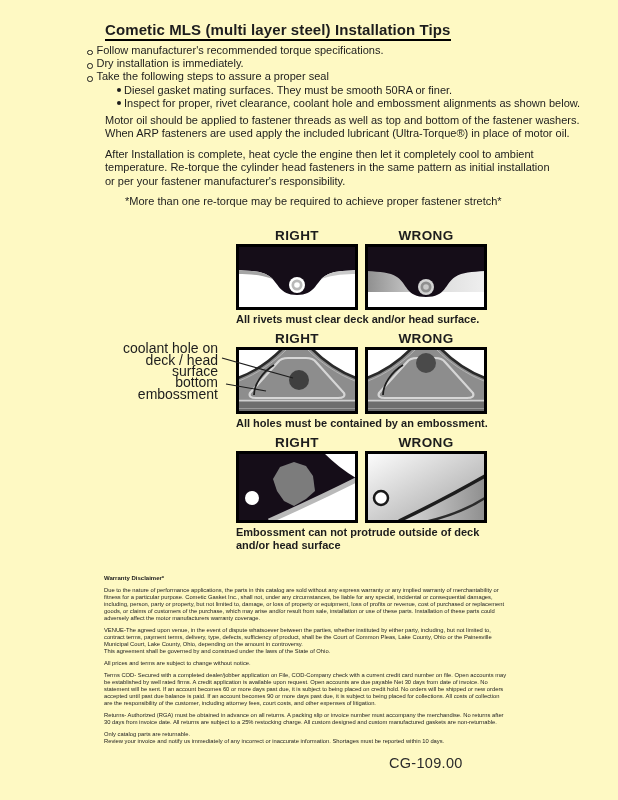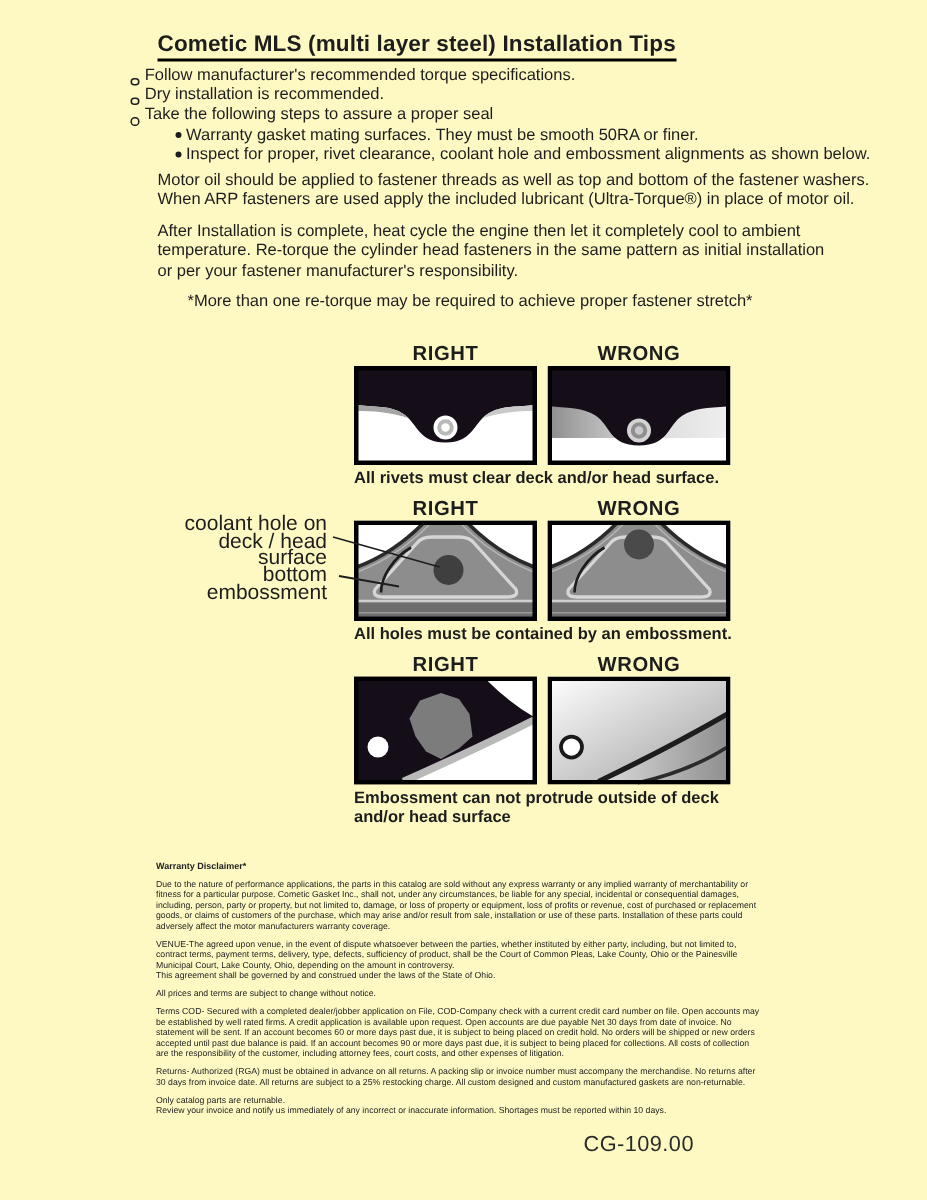--- a/index.html
+++ b/index.html
@@ -15,21 +15,21 @@
   .title{
     position:absolute;left:105px;top:21px;
     font-size:15px;font-weight:bold;
     border-bottom:2px solid #000;
     padding-bottom:1px;
     display:inline-block;
     letter-spacing:0.1px;
   }
   
   .bullets{position:absolute;left:87px;top:44px;width:505px;font-size:11px;line-height:13.2px;}
-  .b-row{display:flex;align-items:flex-end;}
+  .b-row{display:flex;align-items:center;}
   .b-marker{flex:0 0 auto;width:3.5px;height:3.5px;border:1px solid #1d1d1d;border-radius:50%;margin:4px 4px 0 0;}
   .sb-row{display:flex;align-items:flex-start;margin-left:30px;}
   .sb-marker{flex:0 0 auto;width:4px;height:4px;background:#1d1d1d;border-radius:50%;margin:4px 3px 0 0;}
   
   .diesel{position:absolute;left:105px;top:114px;width:492px;}
   .diesel-h{font-size:12.5px;font-weight:bold;margin:0 0 6px 0;}
   .para{font-size:11px;line-height:13.4px;margin:0 0 7px 0;white-space:pre-line;}
   .note{font-size:11px;line-height:13.4px;margin-top:2px;margin-left:20px;}
   
   .diagrams{position:absolute;left:236px;top:228px;width:252px;}
@@ -59,29 +59,29 @@
 
   <div class="title">Cometic MLS (multi layer steel) Installation Tips</div>
 
   <div class="bullets">
     <div class="b-row">
       <span class="b-marker"></span>
       <span>Follow manufacturer's recommended torque specifications.</span>
     </div>
     <div class="b-row">
       <span class="b-marker"></span>
-      <span>Dry installation is recommended.</span>
+      <span>Dry installation is immediately.</span>
     </div>
     <div class="b-row">
       <span class="b-marker"></span>
       <span>Take the following steps to assure a proper seal</span>
     </div>
     <div class="sb-row">
       <span class="sb-marker"></span>
-      <span>Warranty gasket mating surfaces.  They must be smooth 50RA or finer.</span>
+      <span>Diesel gasket mating surfaces.  They must be smooth 50RA or finer.</span>
     </div>
     <div class="sb-row">
       <span class="sb-marker"></span>
       <span>Inspect for proper, rivet clearance, coolant hole and embossment alignments as shown below.</span>
     </div>
   </div>
 
   <div class="diesel">
     <p class="para">Motor oil should be applied to fastener threads as well as top and bottom of the fastener washers.
 When ARP fasteners are used apply the included lubricant (Ultra-Torque®) in place of motor oil.</p>

